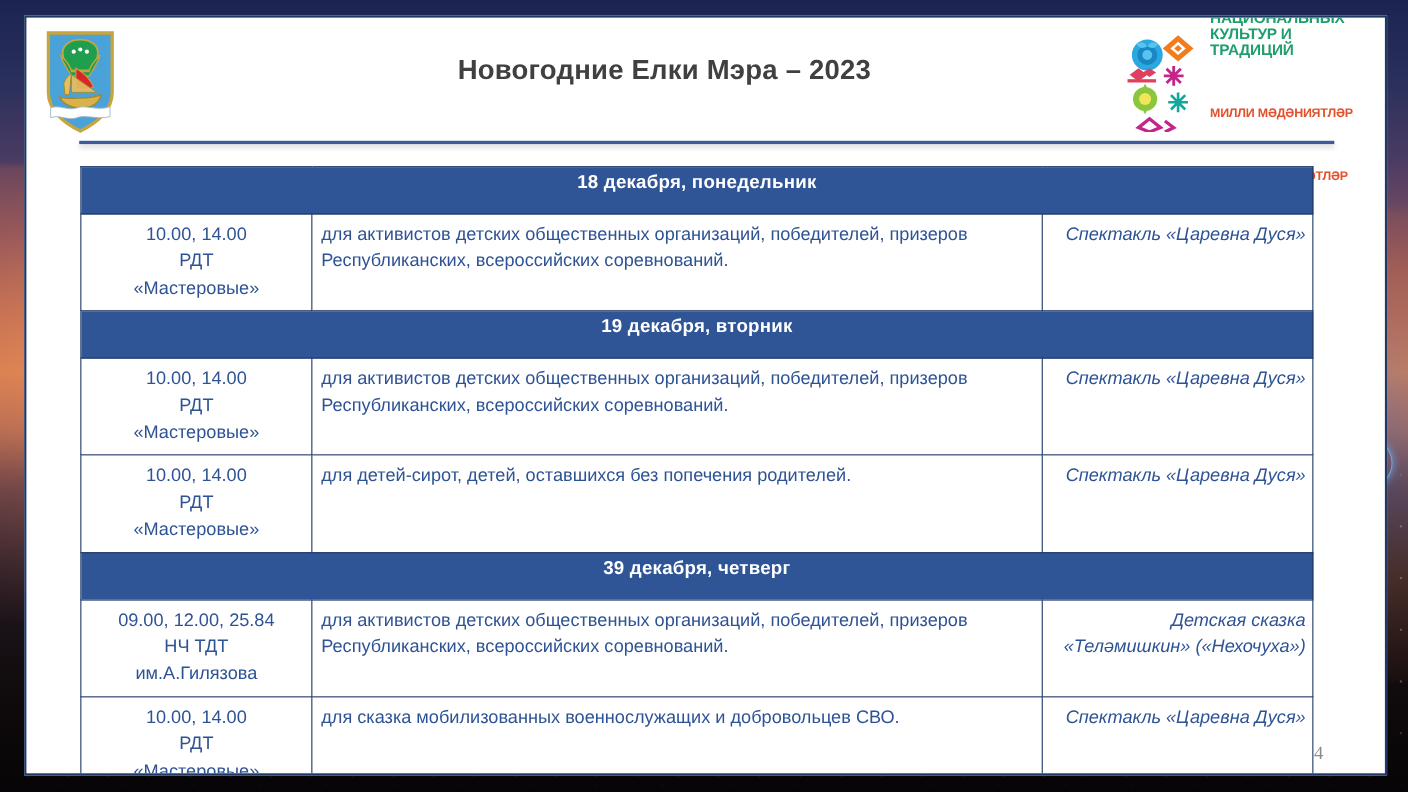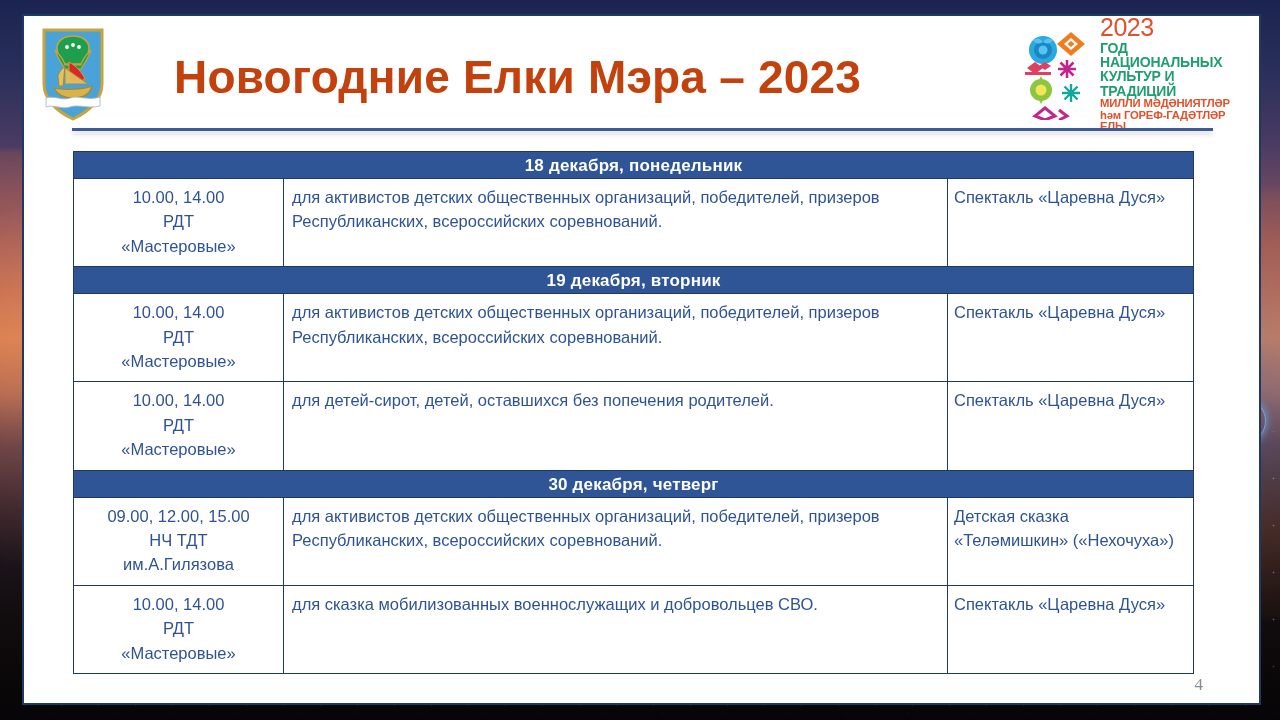--- a/index.html
+++ b/index.html
@@ -116,23 +116,24 @@
     top: 10px;
     width: 66px;
     height: 96px;
   }
 
   .slide-title {
     position: absolute;
     left: 150px;
     top: 34px;
     width: 860px;
-    font-size: 46px;
+    text-align: center;
+    font-size: 25px;
     font-weight: bold;
-    color: #c2410c;
+    color: #404040;
     letter-spacing: 0.2px;
     white-space: nowrap;
   }
 
   .year-logo {
     position: absolute;
     right: 10px;
     top: 6px;
     width: 228px;
     height: 104px;
@@ -151,21 +152,21 @@
     flex-direction: column;
     line-height: 1.02;
   }
   .yl-2023 {
     font-size: 25px;
     font-weight: normal;
     color: #e0512c;
     letter-spacing: -0.5px;
   }
   .yl-l1, .yl-l2 { font-size: 14px; font-weight: bold; color: #1f9e6e; letter-spacing: -0.2px; }
-  .yl-l3, .yl-l4 { font-size: 11.3px; font-weight: bold; color: #e0512c; letter-spacing: -0.2px; }
+  .yl-l3, .yl-l4 { font-size: 11.3px; font-weight: bold; color: #e0512c; letter-spacing: -0.2px; margin-top: 46px; }
 
   .header-rule {
     position: absolute;
     left: 48px;
     right: 46px;
     top: 112px;
     height: 3px;
     background: #3c5a9a;
     box-shadow: 0 3px 5px rgba(0,0,0,0.18);
   }
@@ -185,35 +186,35 @@
   table.schedule col.c-time { width: 210px; }
   table.schedule col.c-desc { width: 664px; }
   table.schedule col.c-show { width: 246px; }
 
   .day-header td {
     background: #2f5596;
     color: #ffffff;
     font-size: 17px;
     font-weight: bold;
     text-align: center;
-    padding: 4px 0 2px;
+    padding: 4px 0 18px;
     border: 1px solid #1f3864;
     letter-spacing: 0.2px;
   }
 
   td.cell {
     border: 1px solid #1f3864;
     color: #2e5395;
     font-size: 16.5px;
     vertical-align: top;
     line-height: 1.48;
   }
   td.time  { text-align: center; padding: 6px 4px 8px; white-space: pre-line; }
   td.desc  { text-align: left;   padding: 6px 8px 24px; }
-  td.show  { text-align: left;   padding: 6px 6px 24px; white-space: pre-line; }
+  td.show  { text-align: right;   padding: 6px 6px 24px; white-space: pre-line; font-style: italic; }
 
   
   .page-number {
     position: absolute;
     right: 56px;
     bottom: 8px;
     font-family: "Liberation Serif", serif;
     font-size: 17px;
     color: #8b8b8b;
   }
@@ -346,24 +347,24 @@
             <td class="cell show">Спектакль «Царевна Дуся»</td>
           </tr>
           <tr>
             <td class="cell time">10.00, 14.00
 РДТ
 «Мастеровые»</td>
             <td class="cell desc">для детей-сирот, детей, оставшихся без попечения родителей.</td>
             <td class="cell show">Спектакль «Царевна Дуся»</td>
           </tr>
           <tr class="day-header">
-            <td colspan="3">30 декабря, четверг</td>
-          </tr>
-          <tr>
-            <td class="cell time">09.00, 12.00, 15.00
+            <td colspan="3">39 декабря, четверг</td>
+          </tr>
+          <tr>
+            <td class="cell time">09.00, 12.00, 25.84
 НЧ ТДТ
 им.А.Гилязова</td>
             <td class="cell desc">для активистов детских общественных организаций, победителей, призеров Республиканских, всероссийских соревнований.</td>
             <td class="cell show">Детская сказка «Теләмишкин» («Нехочуха»)</td>
           </tr>
           <tr>
             <td class="cell time">10.00, 14.00
 РДТ
 «Мастеровые»</td>
             <td class="cell desc">для сказка мобилизованных военнослужащих и добровольцев СВО.</td>

